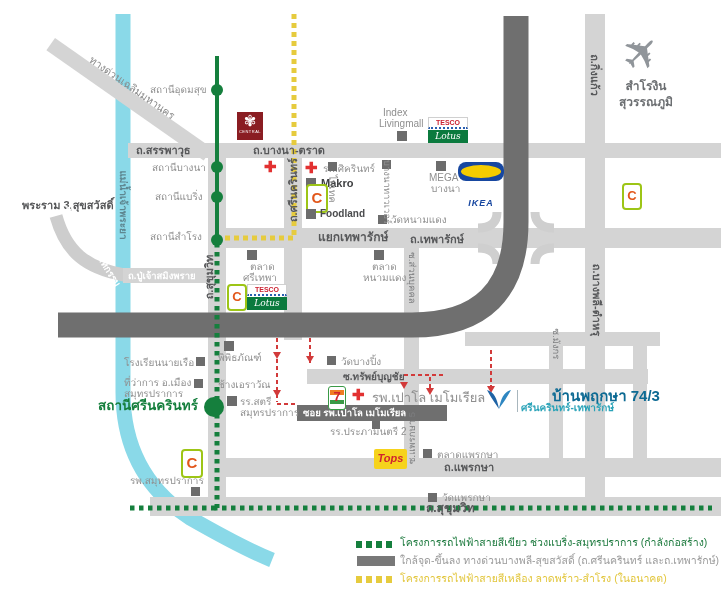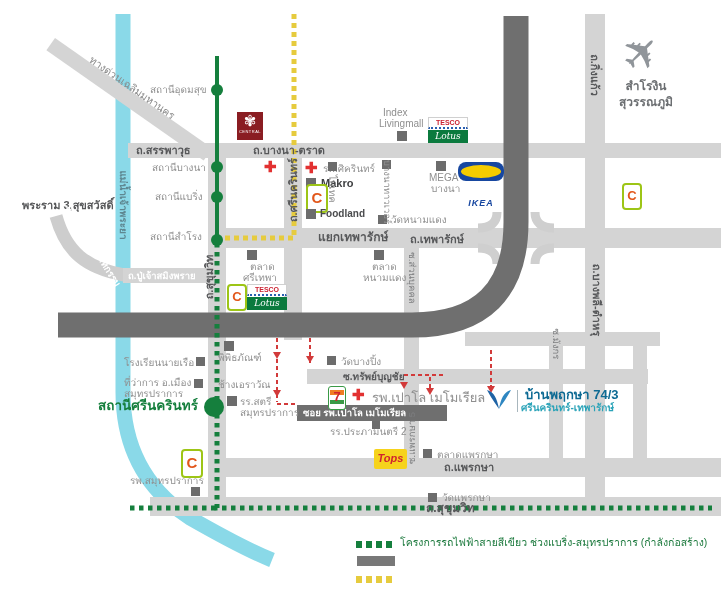--- a/index.html
+++ b/index.html
@@ -207,21 +207,23 @@
   <div class="rd" style="left:444px;top:461px;">ถ.แพรกษา</div>
   <div class="mk" style="left:428px;top:493px;width:9px;height:9px;"></div>
   <div class="lbl" style="left:442px;top:492px;">วัดแพรกษา</div>
   <div class="rd" style="left:426px;top:502px;font-size:12px;">ถ.สุขุมวิท</div>
 
   <svg style="position:absolute;left:484px;top:388px;" width="30" height="23">
     <path d="M3 2 C9 13 12 16 15 21 C13 10 10 4 3 2 Z" fill="#1e63a5"></path>
     <path d="M27 2 C21 13 18 16 15 21 C17 10 20 4 27 2 Z" fill="#2e86c1"></path>
   </svg>
   <div style="position:absolute;left:517px;top:390px;width:1px;height:22px;background:#a8b6bd;"></div>
-  <div class="rd" style="left:525px;top:388px;font-size:13px;color:#0d6a93;">บ้านพฤกษา 74/3</div>
+  <div class="rd" style="left:552px;top:388px;font-size:15px;color:#0d6a93;">บ้านพฤกษา 74/3</div>
   <div class="lbl" style="left:521px;top:402px;color:#2aa3b8;font-weight:bold;font-size:10px;">ศรีนครินทร์-เทพารักษ์</div>
 
   <div class="legend-green" style="left:356px;top:541px;"></div>
   <div class="lbl" style="left:400px;top:537px;color:#1d7a3e;font-size:10.5px;">โครงการรถไฟฟ้าสายสีเขียว ช่วงแบริ่ง-สมุทรปราการ (กำลังก่อสร้าง)</div>
   <div class="legend-bar" style="left:357px;top:556px;"></div>
+  <div class="lbl" style="left:400px;top:555px;color:#9b9b9b;font-size:10.5px;">ใกล้จุด-ขึ้นลง ทางด่วนบางพลี-สุขสวัสดิ์ (ถ.ศรีนครินทร์ และถ.เทพารักษ์)</div>
   <div class="legend-yellow" style="left:356px;top:576px;"></div>
+  <div class="lbl" style="left:400px;top:573px;color:#e2c63c;font-size:10.5px;">โครงการรถไฟฟ้าสายสีเหลือง ลาดพร้าว-สำโรง (ในอนาคต)</div>
 
 </div>
 
 </body></html>

